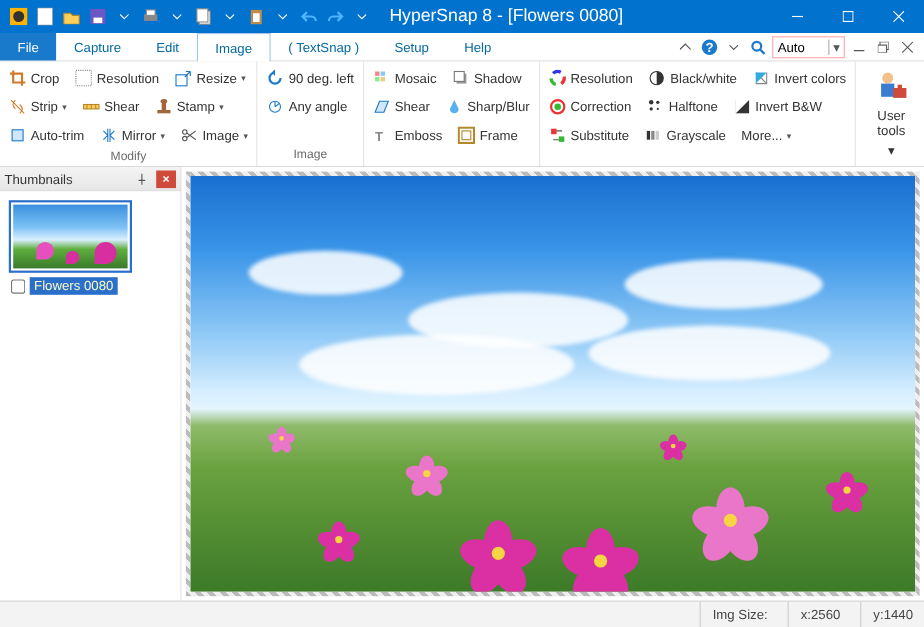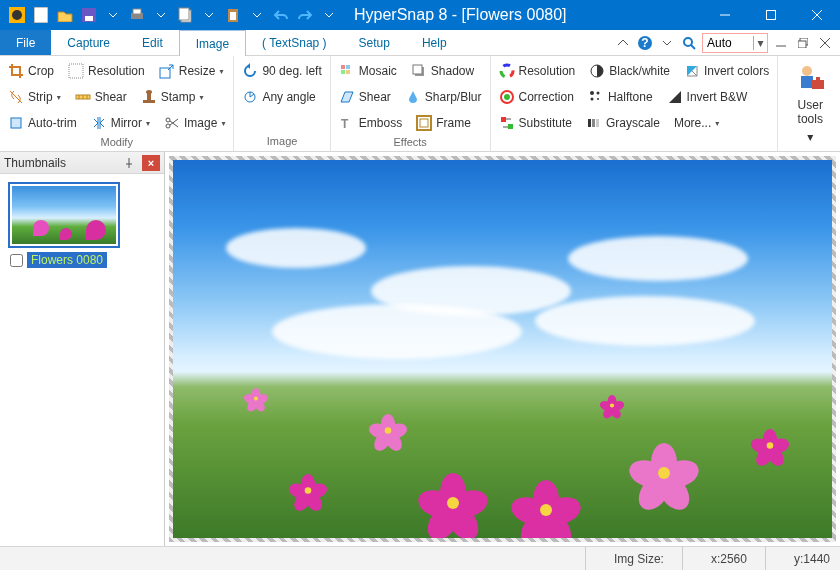--- a/index.html
+++ b/index.html
@@ -35,33 +35,33 @@
 .thumbpanel .thdr { height:22px; background:linear-gradient(#f3f3f3,#e7e7e7); border-bottom:1px solid #d5d5d5; display:flex; align-items:center; padding:0 4px; gap:4px; }
 .thumbpanel .thdr .ttl { flex:1; color:#333; }
 .thumbpanel .thdr .pin, .thumbpanel .thdr .close { width:18px; height:16px; display:flex; align-items:center; justify-content:center; cursor:pointer; font-size:11px; }
 .thumbpanel .thdr .close { background:#d04a3c; color:#fff; font-weight:bold; }
 .thumbpanel .tbody { flex:1; padding:8px; background:#fff; }
 .thumbnail { border:2px solid #2a6fca; padding:2px; width:112px; }
 .thumbnail .timg { width:104px; height:58px; background:linear-gradient(to bottom,#3a90dd 0%,#7bc1f5 35%,#d9efff 55%,#5fae3e 70%,#3a7a2a 100%); position:relative; overflow:hidden; }
 .thumbnail .timg::after { content:""; position:absolute; right:10px; bottom:4px; width:20px; height:20px; background:#d82fa0; border-radius:50% 50% 50% 0; box-shadow:-30px 4px 0 -4px #d82fa0,-55px -2px 0 -2px #e84fbe; }
 .thumbnail-label { margin-top:4px; display:flex; align-items:center; gap:4px; }
 .thumbnail-label input { margin-left:2px; }
-.thumbnail-label .lbl { background:#2a6fca; color:#bef264; padding:1px 4px; }
+.thumbnail-label .lbl { background:#2a6fca; color:#fef9c3; padding:1px 4px; }
 .canvas { flex:1; background:#fff; padding:4px; display:flex; flex-direction:column; min-height:0; }
 .canvas .cwrap { flex:1; border:4px solid transparent; border-image:repeating-linear-gradient(45deg,#bbb 0 4px,#eee 4px 8px) 4; overflow:hidden; }
 .canvas .cimg { width:100%; height:100%; background:linear-gradient(to bottom,#1a6fd0 0%,#3a95e8 18%,#8fc9f6 38%,#d6eeff 52%,#e4f4ff 56%,#8fbb6a 60%,#6aa23f 70%,#3d7a28 100%); position:relative; overflow:hidden; }
 .cloud { position:absolute; background:rgba(255,255,255,.85); border-radius:50%; filter:blur(2px); }
 .flower { position:absolute; width:60px; height:60px; }
 .flower .petal { position:absolute; width:26px; height:40px; background:#db2fa4; border-radius:60% 60% 50% 50%; top:10px; left:17px; transform-origin:50% 90%; }
 .flower.small { transform:scale(.55); }
 .flower.tiny { transform:scale(.35); }
 .flower.light .petal { background:#e976c9; }
 .flower .center { position:absolute; width:12px; height:12px; background:#f5d542; border-radius:50%; top:34px; left:24px; }
 .statusbar { height:24px; border-top:1px solid #d5d5d5; background:#f3f3f3; display:flex; align-items:center; justify-content:flex-end; padding:0 10px; gap:18px; color:#444; }
-.statusbar .cell { border-left:1px solid #ccc; padding-left:28px; height:100%; display:flex; align-items:center; }
+.statusbar .cell { border-left:1px solid #ccc; padding-left:11px; height:100%; display:flex; align-items:center; }
 svg { display:block; }
 </style>
 </head>
 <body>
 
 <div class="titlebar">
   <div class="qat">
     <div class="qbtn">
         <svg width="16" height="16">
           <rect width="16" height="16" fill="#ffb300"></rect>
@@ -395,21 +395,20 @@
             <span class="ic">
               <svg width="16" height="16">
                 <rect x="1" y="1" width="14" height="14" stroke="#b4872a" fill="none" stroke-width="2"></rect>
                 <rect x="4" y="4" width="8" height="8" stroke="#b4872a" fill="none"></rect>
               </svg>
             </span>
             <span>Frame</span>
           </div>
       </div>
     </div>
-    <div class="glabel">Effects</div>
   </div>
 
   <div class="rgroup">
     <div class="rows">
       <div class="row">
         <div class="rbtn">
             <span class="ic">
               <svg width="16" height="16">
                 <circle cx="8" cy="8" r="6" fill="none" stroke="#e33" stroke-width="3" stroke-dasharray="6 30"></circle>
                 <circle cx="8" cy="8" r="6" fill="none" stroke="#3b3" stroke-width="3" stroke-dasharray="6 30" transform="rotate(120 8 8)"></circle>

